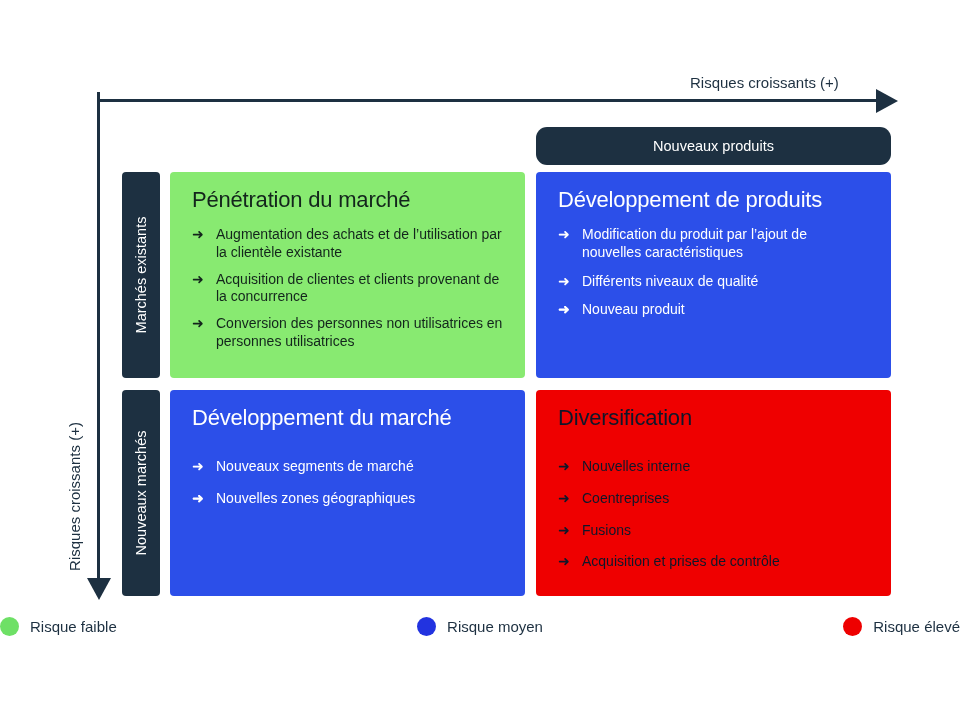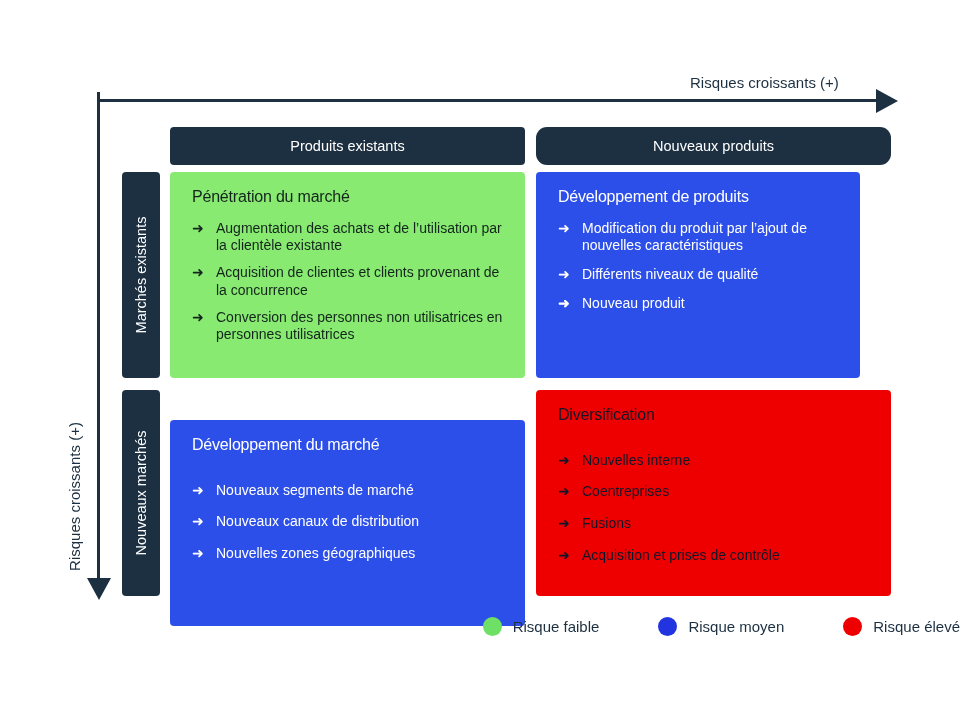--- a/index.html
+++ b/index.html
@@ -114,26 +114,26 @@
   }
 
   
   .quadrant {
     position: absolute;
     border-radius: 4px;
     box-sizing: border-box;
     padding: 16px 22px 10px 22px;
   }
   #quadrant-0 { left: 170px; top: 172px; width: 355px; height: 206px; }
-  #quadrant-1 { left: 536px; top: 172px; width: 324px; height: 206px; }
-  #quadrant-2 { left: 170px; top: 390px; width: 355px; height: 206px; margin-top: 30px; }
+  #quadrant-1 { left: 536px; top: 172px; width: 355px; height: 206px; }
+  #quadrant-2 { left: 170px; top: 390px; width: 355px; height: 206px; }
   #quadrant-3 { left: 536px; top: 390px; width: 355px; height: 206px; }
 
   .q-title {
-    font-size: 16px;
+    font-size: 22px;
     line-height: 1.1;
     font-weight: normal;
     margin: 0 0 14px 0;
     letter-spacing: -0.2px;
   }
   .q-list {
     list-style: none;
     margin: 0;
     padding: 0;
   }
@@ -166,21 +166,21 @@
   #quadrant-2 .q-list li, #quadrant-3 .q-list li { margin-bottom: 14px; }
   #quadrant-1 .q-list li { margin-bottom: 11px; }
 
   
   #legend {
     position: absolute;
     left: 0;
     top: 617px;
     width: 960px;
     display: flex;
-    justify-content: flex-end;
+    justify-content: space-between;
     align-items: center;
     gap: 59px;
   }
   .legend-item {
     display: flex;
     align-items: center;
     gap: 11px;
   }
   .legend-dot {
     width: 19px;
@@ -200,21 +200,20 @@
 <div id="stage">
 
   <div id="h-axis-line" class="axis-line"></div>
   <div id="h-arrow-head" class="arrow-head"></div>
   <div id="h-axis-label">Risques croissants (+)</div>
 
   <div id="v-axis-line" class="axis-line"></div>
   <div id="v-arrow-head" class="arrow-head"></div>
   <div id="v-axis-label">Risques croissants (+)</div>
 
-  <div id="col-header-0" class="col-header">Produits existants</div>
   <div id="col-header-1" class="col-header">Nouveaux produits</div>
 
   <div id="row-header-0" class="row-header">
     <span>Marchés existants</span>
   </div>
   <div id="row-header-1" class="row-header">
     <span>Nouveaux marchés</span>
   </div>
 
   <div id="quadrant-0" class="quadrant theme-green">
@@ -258,21 +257,20 @@
 
   <div id="quadrant-2" class="quadrant theme-blue">
     <h2 class="q-title">Développement du marché</h2>
     <ul class="q-list">
       <li>
         <span class="bullet-arrow-icon">➜</span>
         <span>Nouveaux segments de marché</span>
       </li>
       <li>
         <span class="bullet-arrow-icon">➜</span>
-        <span>Nouveaux canaux de distribution</span>
       </li>
       <li>
         <span class="bullet-arrow-icon">➜</span>
         <span>Nouvelles zones géographiques</span>
       </li>
     </ul>
   </div>
 
   <div id="quadrant-3" class="quadrant theme-red">
     <h2 class="q-title">Diversification</h2>

